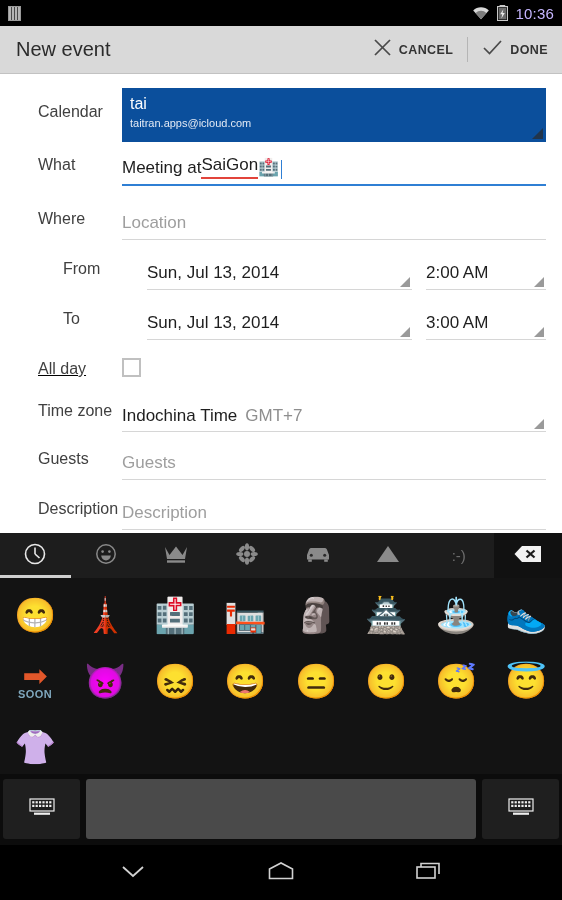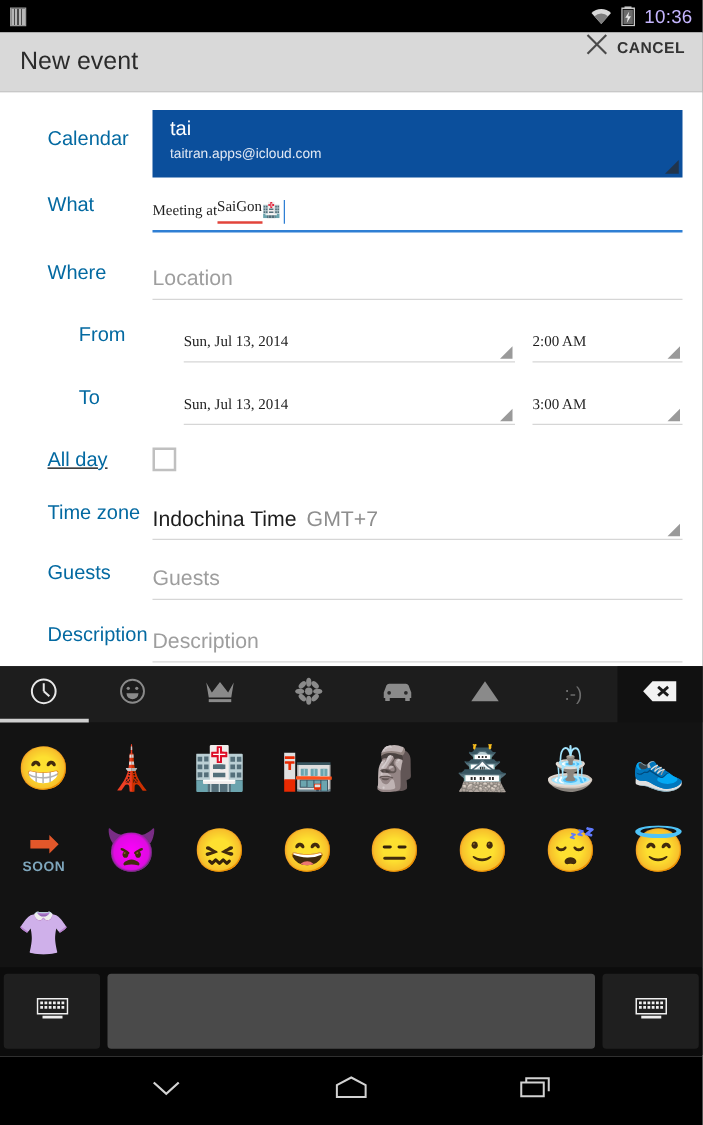--- a/index.html
+++ b/index.html
@@ -52,21 +52,21 @@
     display: flex;
     align-items: center;
     padding-left: 16px;
     box-sizing: border-box;
   }
   .ab-title {
     font-size: 20px;
     color: #2b2b2b;
     font-weight: 400;
   }
-  .ab-actions { margin-left: auto; display: flex; align-items: stretch; height: 100%; flex-direction: column; }
+  .ab-actions { margin-left: auto; display: flex; align-items: stretch; height: 100%; }
   .ab-btn {
     display: flex; align-items: center; gap: 7px;
     padding: 0 14px;
     cursor: pointer;
   }
   .ab-btn-label {
     font-size: 12.5px;
     font-weight: bold;
     color: #333333;
     letter-spacing: 0.4px;
@@ -89,32 +89,32 @@
     display: flex;
     align-items: flex-start;
     padding: 0 16px 0 0;
   }
   .lbl {
     width: 122px;
     flex: 0 0 122px;
     padding-left: 38px;
     box-sizing: border-box;
     font-size: 16px;
-    color: #0369a1;
+    color: #404040;
   }
   .fieldcol { flex: 1; position: relative; }
 
   
   .row-calendar { margin-bottom: 6px; }
   .row-calendar .lbl { padding-top: 15px; }
   .cal-chip {
     background: #0b4f9c;
     height: 54px;
     box-sizing: border-box;
-    padding: 6px 12px 0 14px;
+    padding: 6px 12px 0 8px;
     position: relative;
     cursor: pointer;
   }
   .cal-name { color: #ffffff; font-size: 16px; line-height: 20px; }
   .cal-acct { color: #e2e9f4; font-size: 11px; line-height: 18px; }
   .chip-handle {
     position: absolute; right: 3px; bottom: 3px;
     width: 0; height: 0;
     border-left: 11px solid transparent;
     border-bottom: 11px solid #21354c;
@@ -125,21 +125,21 @@
     position: relative;
     min-height: 38px;
     border-bottom: 1px solid #d6d6d6;
     display: flex;
     align-items: flex-end;
     padding-bottom: 5px;
     box-sizing: border-box;
     cursor: text;
   }
   .tf.focused { border-bottom: 2px solid #2f7fd4; }
-  .tf .val { font-size: 12px; color: #1e1e1e; line-height: 22px; font-family: Liberation Serif, serif; }
+  .tf .val { font-size: 17px; color: #1e1e1e; line-height: 22px; }
   .tf .ph  { font-size: 17px; color: #9e9e9e; line-height: 22px; }
   .spell {
     border-bottom: 2px solid #e2443b;
     padding-bottom: 1px;
   }
   .caret {
     display: inline-block;
     width: 1px; height: 19px;
     background: #2f7fd4;
     margin-left: 2px;

